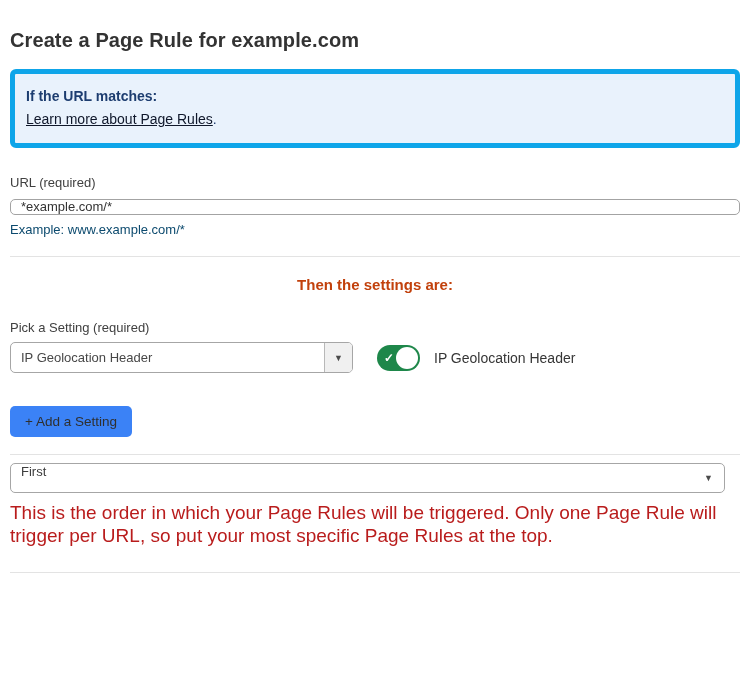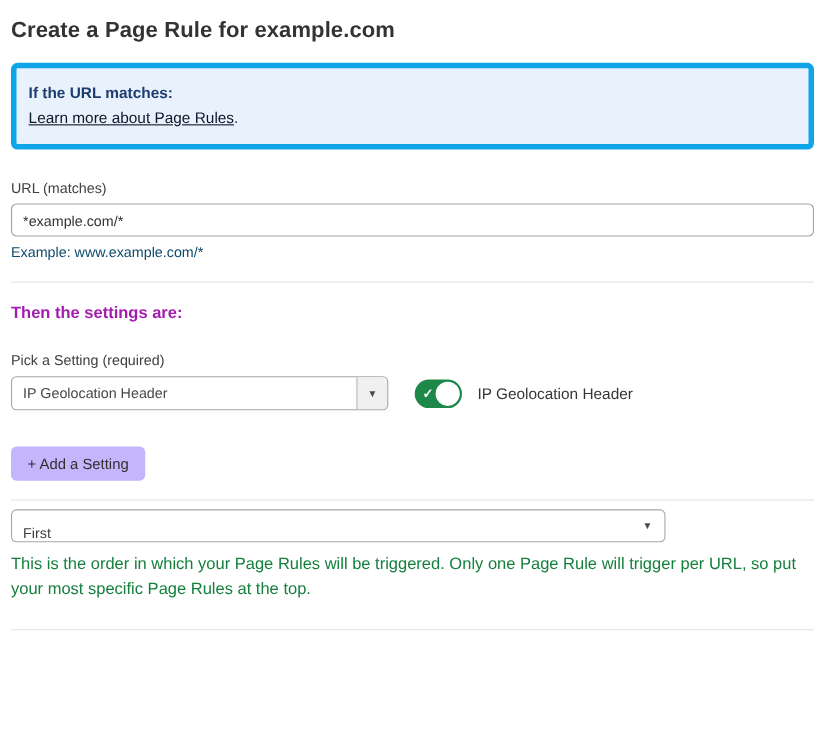--- a/index.html
+++ b/index.html
@@ -2,21 +2,21 @@
 <html><head>
 <meta charset="utf-8">
 <style>
   * { box-sizing: border-box; margin: 0; padding: 0; }
   html, body { background: #fff; }
   body {
     width: 750px; height: 687px; overflow: hidden;
     font-family: "Liberation Sans", sans-serif;
     color: #333;
   }
-  .page { padding: 4px 10px; }
+  .page { padding: 16px 10px; }
 
   .page-title {
     font-size: 20px; font-weight: 700; color: #333;
     padding-top: 13px; margin-bottom: 17px; letter-spacing: .1px;
   }
 
   
   .info-box {
     background: #e9f2fc;
     border: 5px solid #0ea5e9;
@@ -25,34 +25,34 @@
     color: #1d3d70;
     font-size: 14px;
     line-height: 23px;
   }
   .info-box .info-heading { font-weight: 700; }
   .info-box a.info-link { color: #0f172a; text-decoration: underline; cursor: pointer; }
 
   
   .field-label { font-size: 13px; color: #404040; margin-top: 27px; margin-bottom: 7px; }
   .text-input {
-    width: 730px; height: 30px;
+    width: 730px; height: 16px;
     border: 1px solid #a3a3a3; border-radius: 5px;
     font-family: "Liberation Sans", sans-serif;
     font-size: 13px; color: #333; padding: 0 10px;
     background: #fff; outline: none;
   }
   .helper-text { font-size: 13px; color: #0c4a6e; margin-top: 7px; }
 
   .divider { border: none; border-top: 1px solid #e3e3e3; height: 0; }
   .divider-1 { margin-top: 19px; }
   .divider-2 { margin-top: 17px; }
   .divider-3 { margin-top: 25px; }
 
-  .section-heading { font-size: 15px; font-weight: 700; color: #a21caf; margin-top: 19px; }
+  .section-heading { font-size: 15px; font-weight: 700; color: #c2410c; margin-top: 19px; text-align: center; }
 
   
   .setting-row { display: flex; align-items: center; margin-top: 7px; }
   .select-group {
     display: flex; align-items: stretch;
     width: 343px; height: 31px;
     border: 1px solid #a6a6a6; border-radius: 5px;
     background: #fff; overflow: hidden; cursor: pointer;
   }
   .select-value {
@@ -82,53 +82,53 @@
   }
   .toggle-label { font-size: 14px; color: #363636; margin-left: 14px; }
 
   
   .btn {
     display: inline-flex; align-items: center; justify-content: center;
     height: 31px; border: none; border-radius: 5px;
     font-family: "Liberation Sans", sans-serif;
     font-size: 13.5px; cursor: pointer; white-space: nowrap;
   }
-  .btn-gray { background: #c4b5fd; color: #2f2f2f; }
+  .btn-gray { background: #3b82f6; color: #2f2f2f; }
   .add-setting-btn { margin-top: 33px; padding: 0 15px; }
 
   
   .wide-select {
-    position: relative; width: 595px; height: 30px;
+    position: relative; width: 715px; height: 30px;
     border: 1px solid #a6a6a6; border-radius: 5px;
-    display: flex; align-items: flex-end; padding-left: 10px;
+    display: flex; align-items: flex-start; padding-left: 10px;
     font-size: 13px; color: #3d3d3d; background: #fff; cursor: pointer;
     margin-top: 8px;
   }
   .wide-select .arrow {
     position: absolute; right: 11px; top: 50%; transform: translateY(-50%);
     font-size: 9px; color: #4a4a4a;
   }
   .order-helper {
-    font-size: 15px; color: #15803d; margin-top: 8px;
+    font-size: 19px; color: #b91c1c; margin-top: 8px;
     line-height: 23px; max-width: 720px;
   }
 </style>
 </head>
 <body>
 
 <div class="page">
 
   <h1 class="page-title">Create a Page Rule for example.com</h1>
 
   <div class="info-box">
     <div class="info-heading">If the URL matches:</div>
     <div class="info-link-line"><a class="info-link">Learn more about Page Rules</a><span>.</span></div>
   </div>
 
-  <div class="field-label">URL (matches)</div>
+  <div class="field-label">URL (required)</div>
   <input class="text-input" type="text" value="*example.com/*" style="">
   <div class="helper-text">Example: www.example.com/*</div>
 
   <hr class="divider divider-1">
 
   <div class="section-heading">Then the settings are:</div>
 
   <div class="field-label">Pick a Setting (required)</div>
 
   <div class="setting-row">

